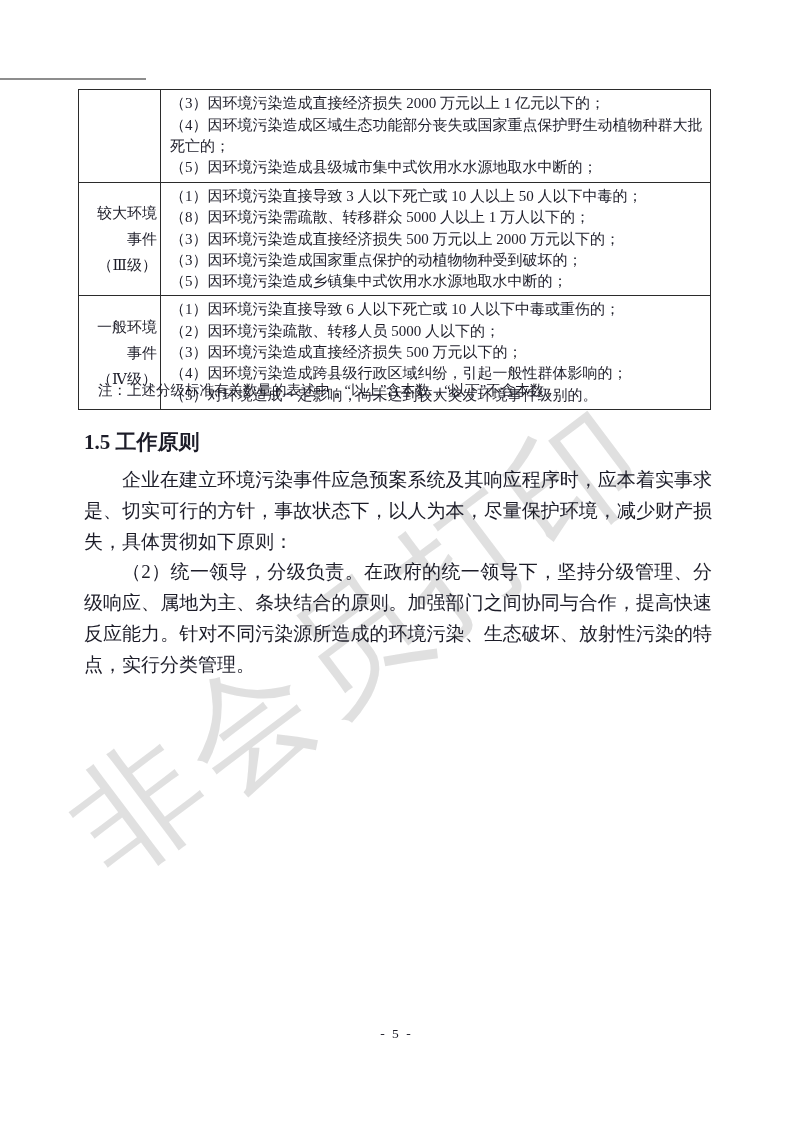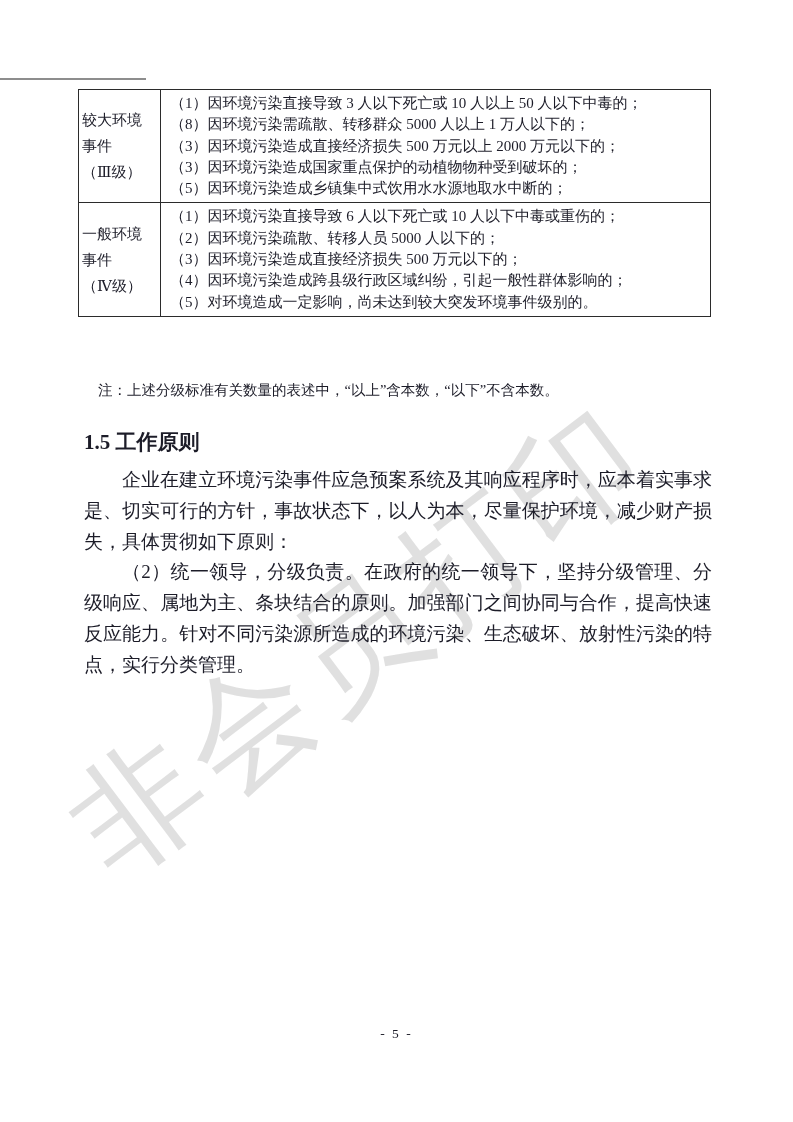--- a/index.html
+++ b/index.html
@@ -42,21 +42,21 @@
     border-collapse:collapse;
     z-index:1;
   }
   .doc-table td {
     border:1.6px solid #2b2b2b;
     font-size:15px;
     vertical-align:middle;
   }
   .level-cell {
     width:75px;
-    text-align:left;
+    text-align:right;
     white-space:pre-line;
     line-height:26px;
     padding:2px 3px;
   }
   .items-cell { padding:3px 6px 3px 9px; }
   .items-cell .item { line-height:21.3px; }
   .note {
     position:absolute;
     left:98px; top:380px;
     width:612px;
@@ -99,20 +99,28 @@
 <body>
 
 <div class="page">
 
   <div class="watermark">非会员打印</div>
 
   <div class="top-fragment"></div>
 
   <table class="doc-table">
     <tbody>
+      <tr style="height:93px;">
+        <td class="level-cell"></td>
+        <td class="items-cell">
+          <div class="item">（3）因环境污染造成直接经济损失 2000 万元以上 1 亿元以下的；</div>
+          <div class="item">（4）因环境污染造成区域生态功能部分丧失或国家重点保护野生动植物种群大批死亡的；</div>
+          <div class="item">（5）因环境污染造成县级城市集中式饮用水水源地取水中断的；</div>
+        </td>
+      </tr>
       <tr style="height:106px;">
         <td class="level-cell">较大环境
 事件
 （Ⅲ级）</td>
         <td class="items-cell">
           <div class="item">（1）因环境污染直接导致 3 人以下死亡或 10 人以上 50 人以下中毒的；</div>
           <div class="item">（8）因环境污染需疏散、转移群众 5000 人以上 1 万人以下的；</div>
           <div class="item">（3）因环境污染造成直接经济损失 500 万元以上 2000 万元以下的；</div>
           <div class="item">（3）因环境污染造成国家重点保护的动植物物种受到破坏的；</div>
           <div class="item">（5）因环境污染造成乡镇集中式饮用水水源地取水中断的；</div>

